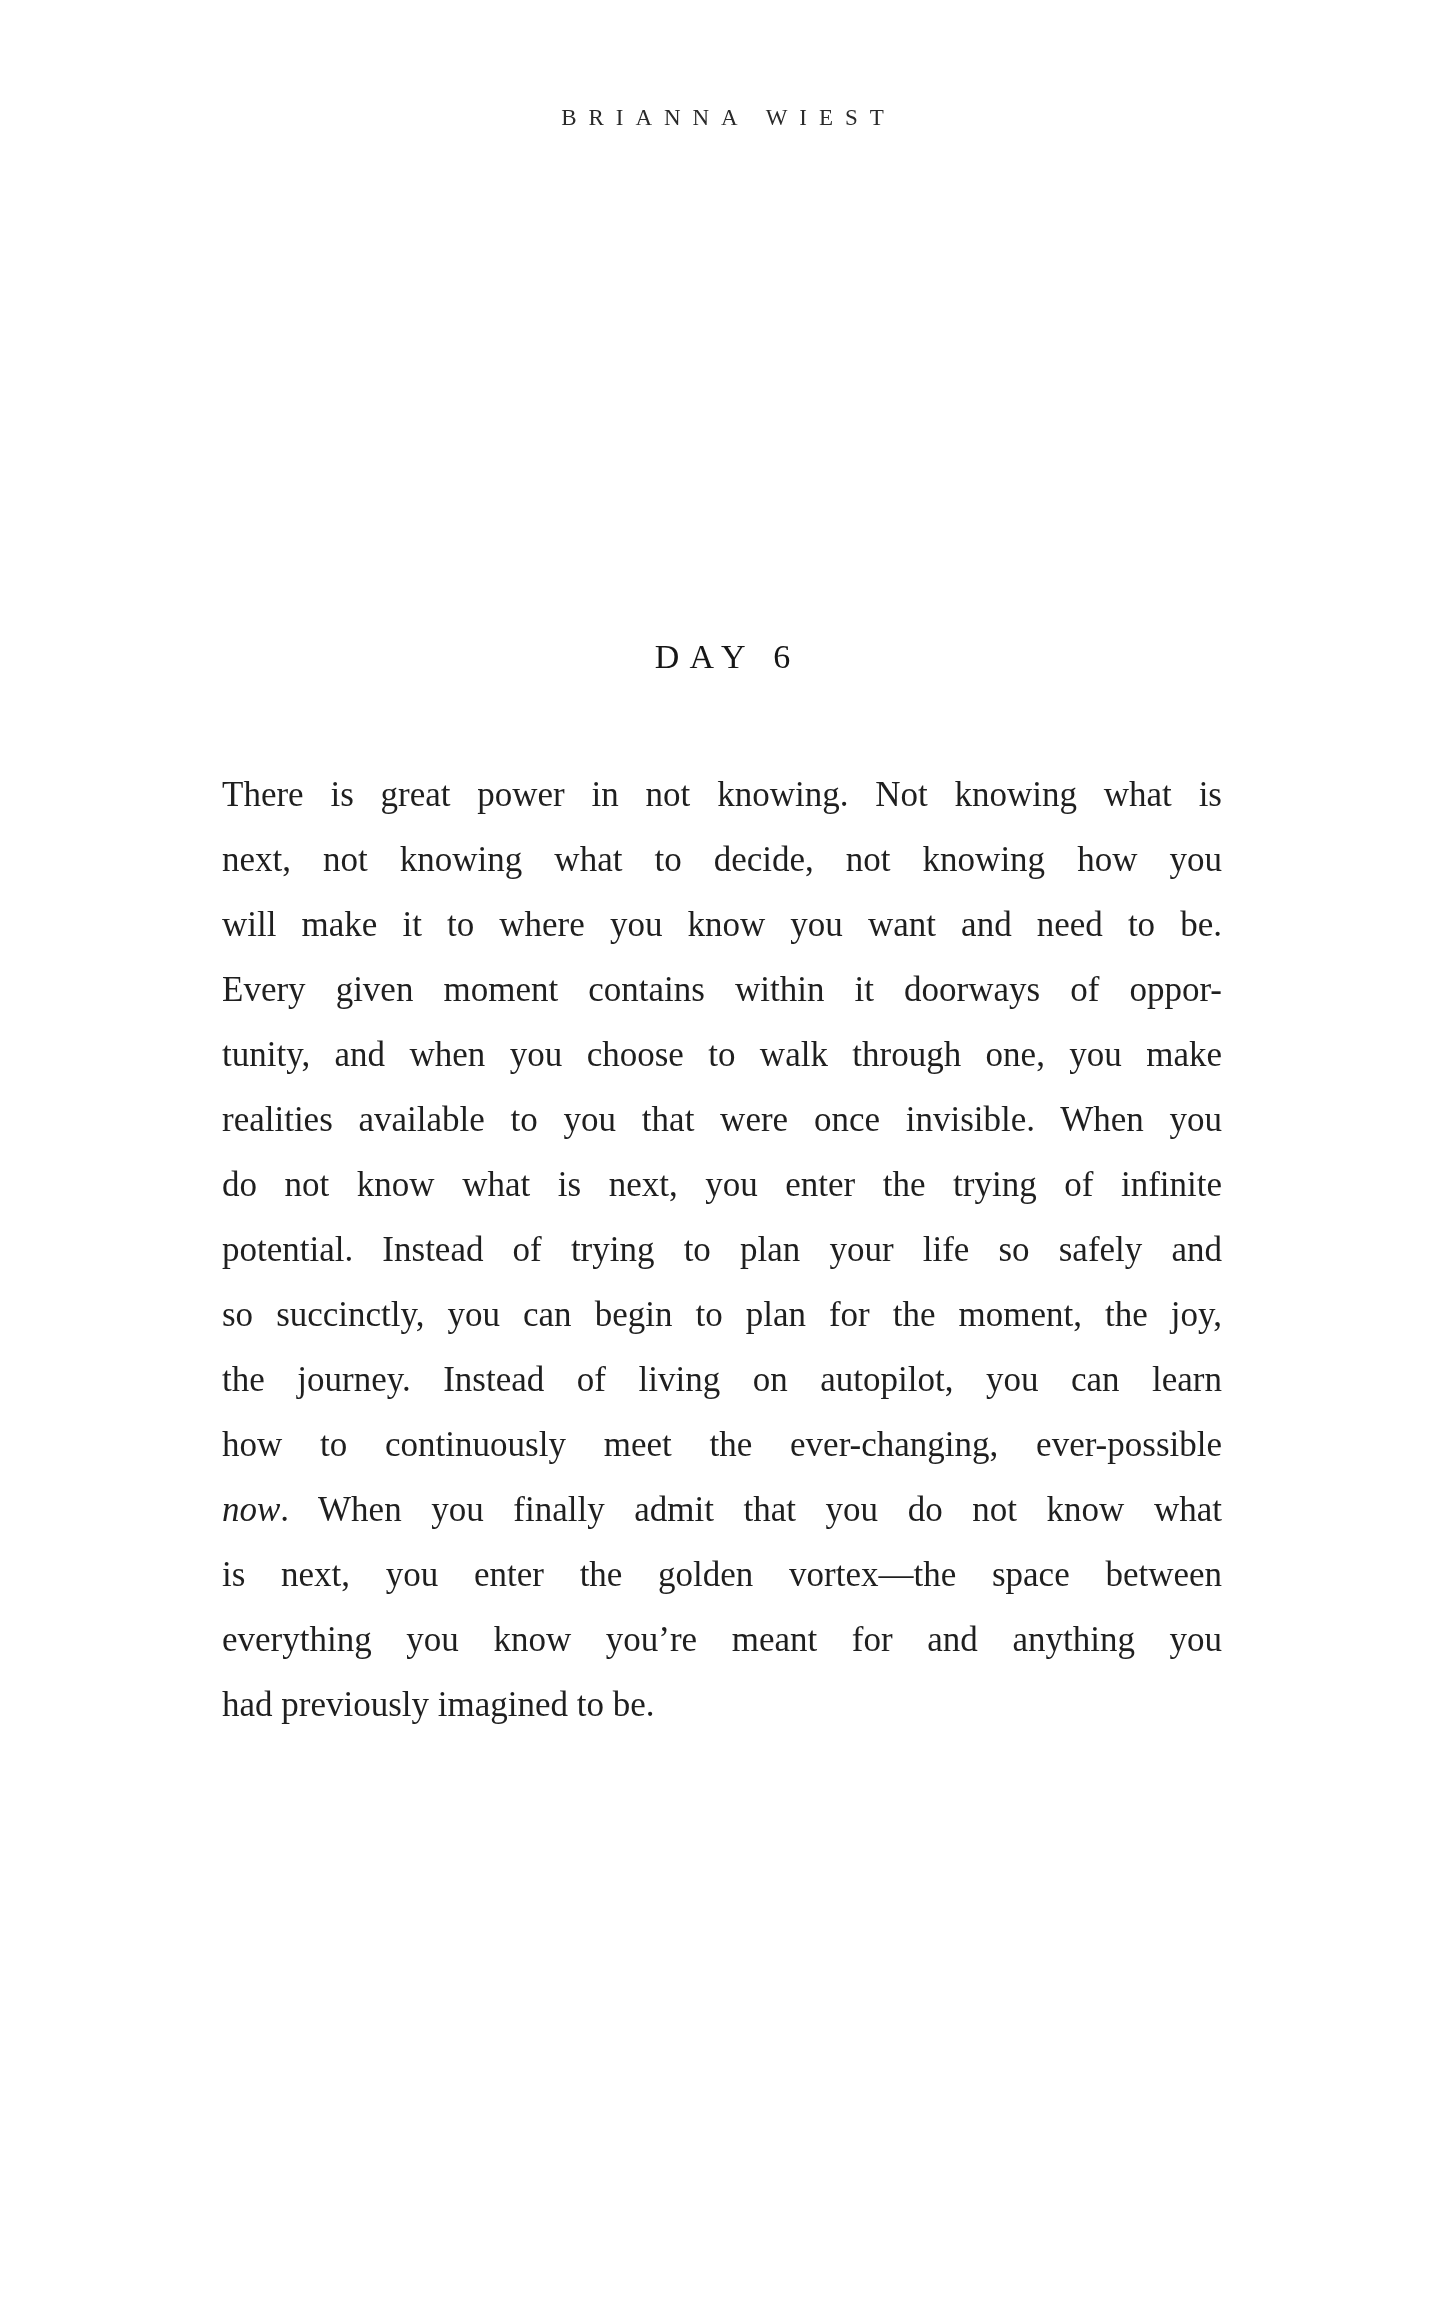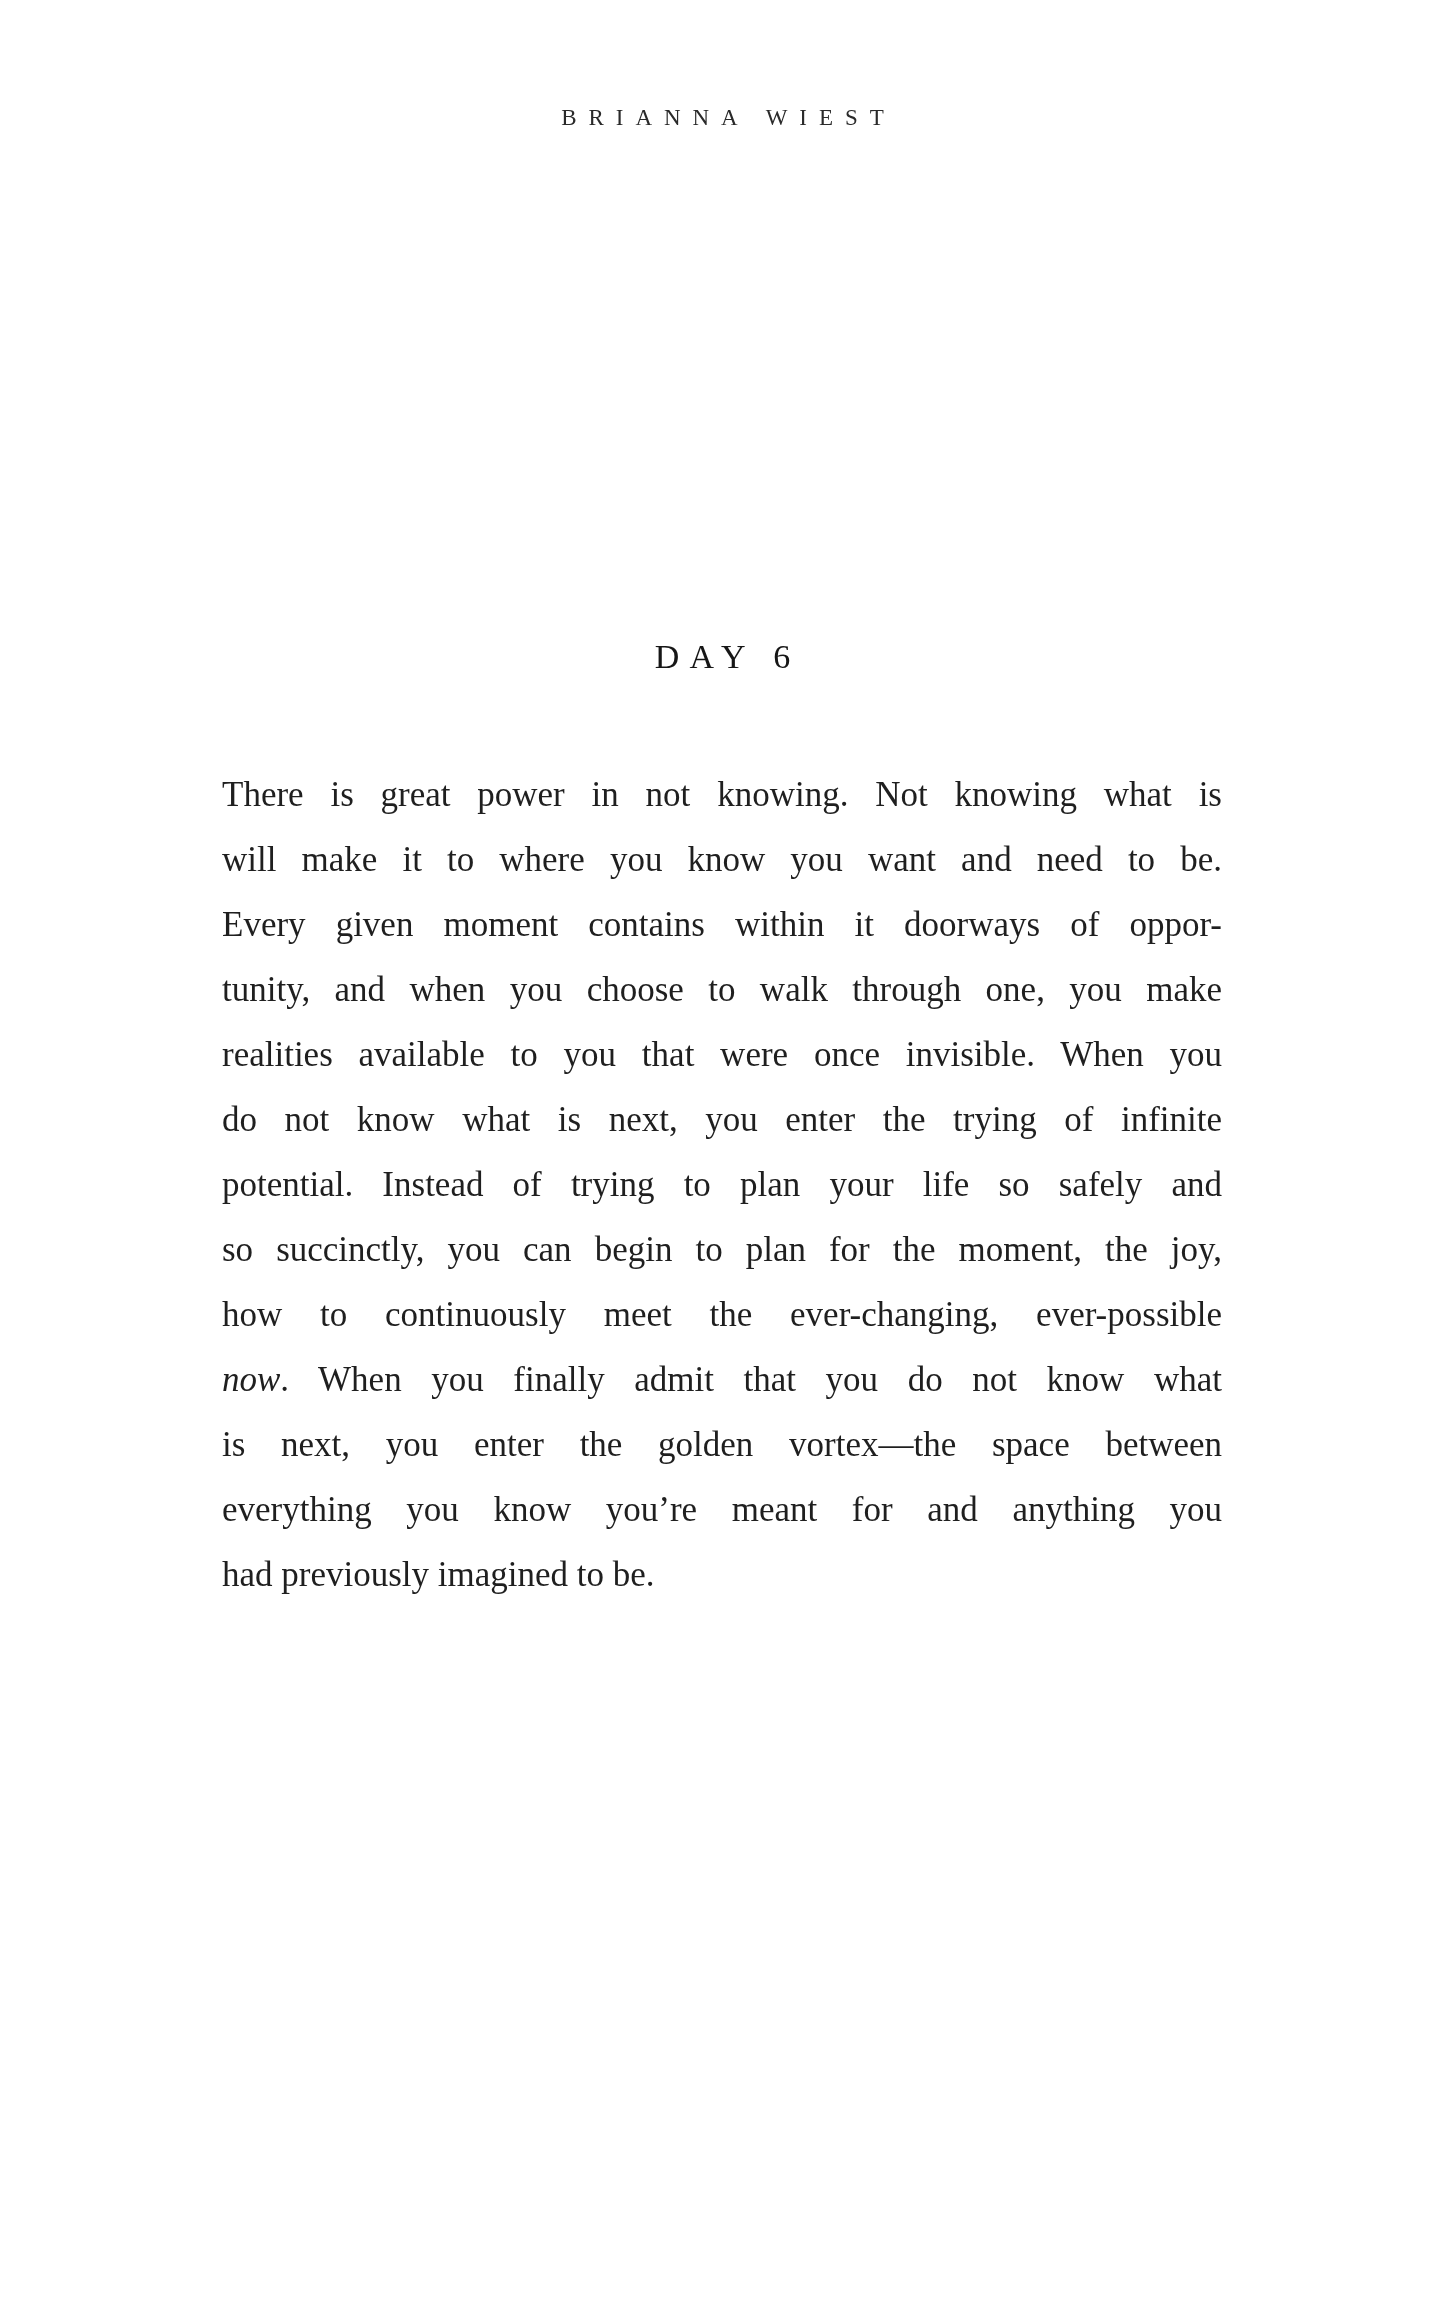--- a/index.html
+++ b/index.html
@@ -62,26 +62,28 @@
   }
 </style>
 </head>
 <body>
 
 <div class="page">
   <div class="running-header">BRIANNA WIEST</div>
   <div class="chapter-heading">DAY 6</div>
   <div class="body-text" id="body-paragraph">
       <div class="body-line"><span>There is great power in not knowing. Not knowing what is</span></div>
+      <div class="body-line"><span>next, not knowing what to decide, not knowing how you</span></div>
       <div class="body-line"><span>will make it to where you know you want and need to be.</span></div>
       <div class="body-line"><span>Every given moment contains within it doorways of oppor-</span></div>
       <div class="body-line"><span>tunity, and when you choose to walk through one, you make</span></div>
       <div class="body-line"><span>realities available to you that were once invisible. When you</span></div>
       <div class="body-line"><span>do not know what is next, you enter the trying of infinite</span></div>
       <div class="body-line"><span>potential. Instead of trying to plan your life so safely and</span></div>
       <div class="body-line"><span>so succinctly, you can begin to plan for the moment, the joy,</span></div>
+      <div class="body-line"><span>the journey. Instead of living on autopilot, you can learn</span></div>
       <div class="body-line"><span>how to continuously meet the ever-changing, ever-possible</span></div>
       <div class="body-line"><em>now</em><span>. When you finally admit that you do not know what</span></div>
       <div class="body-line"><span>is next, you enter the golden vortex—the space between</span></div>
       <div class="body-line"><span>everything you know you’re meant for and anything you</span></div>
       <div class="body-line last"><span>had previously imagined to be.</span></div>
     </div>
 </div>
 
 </body></html>

